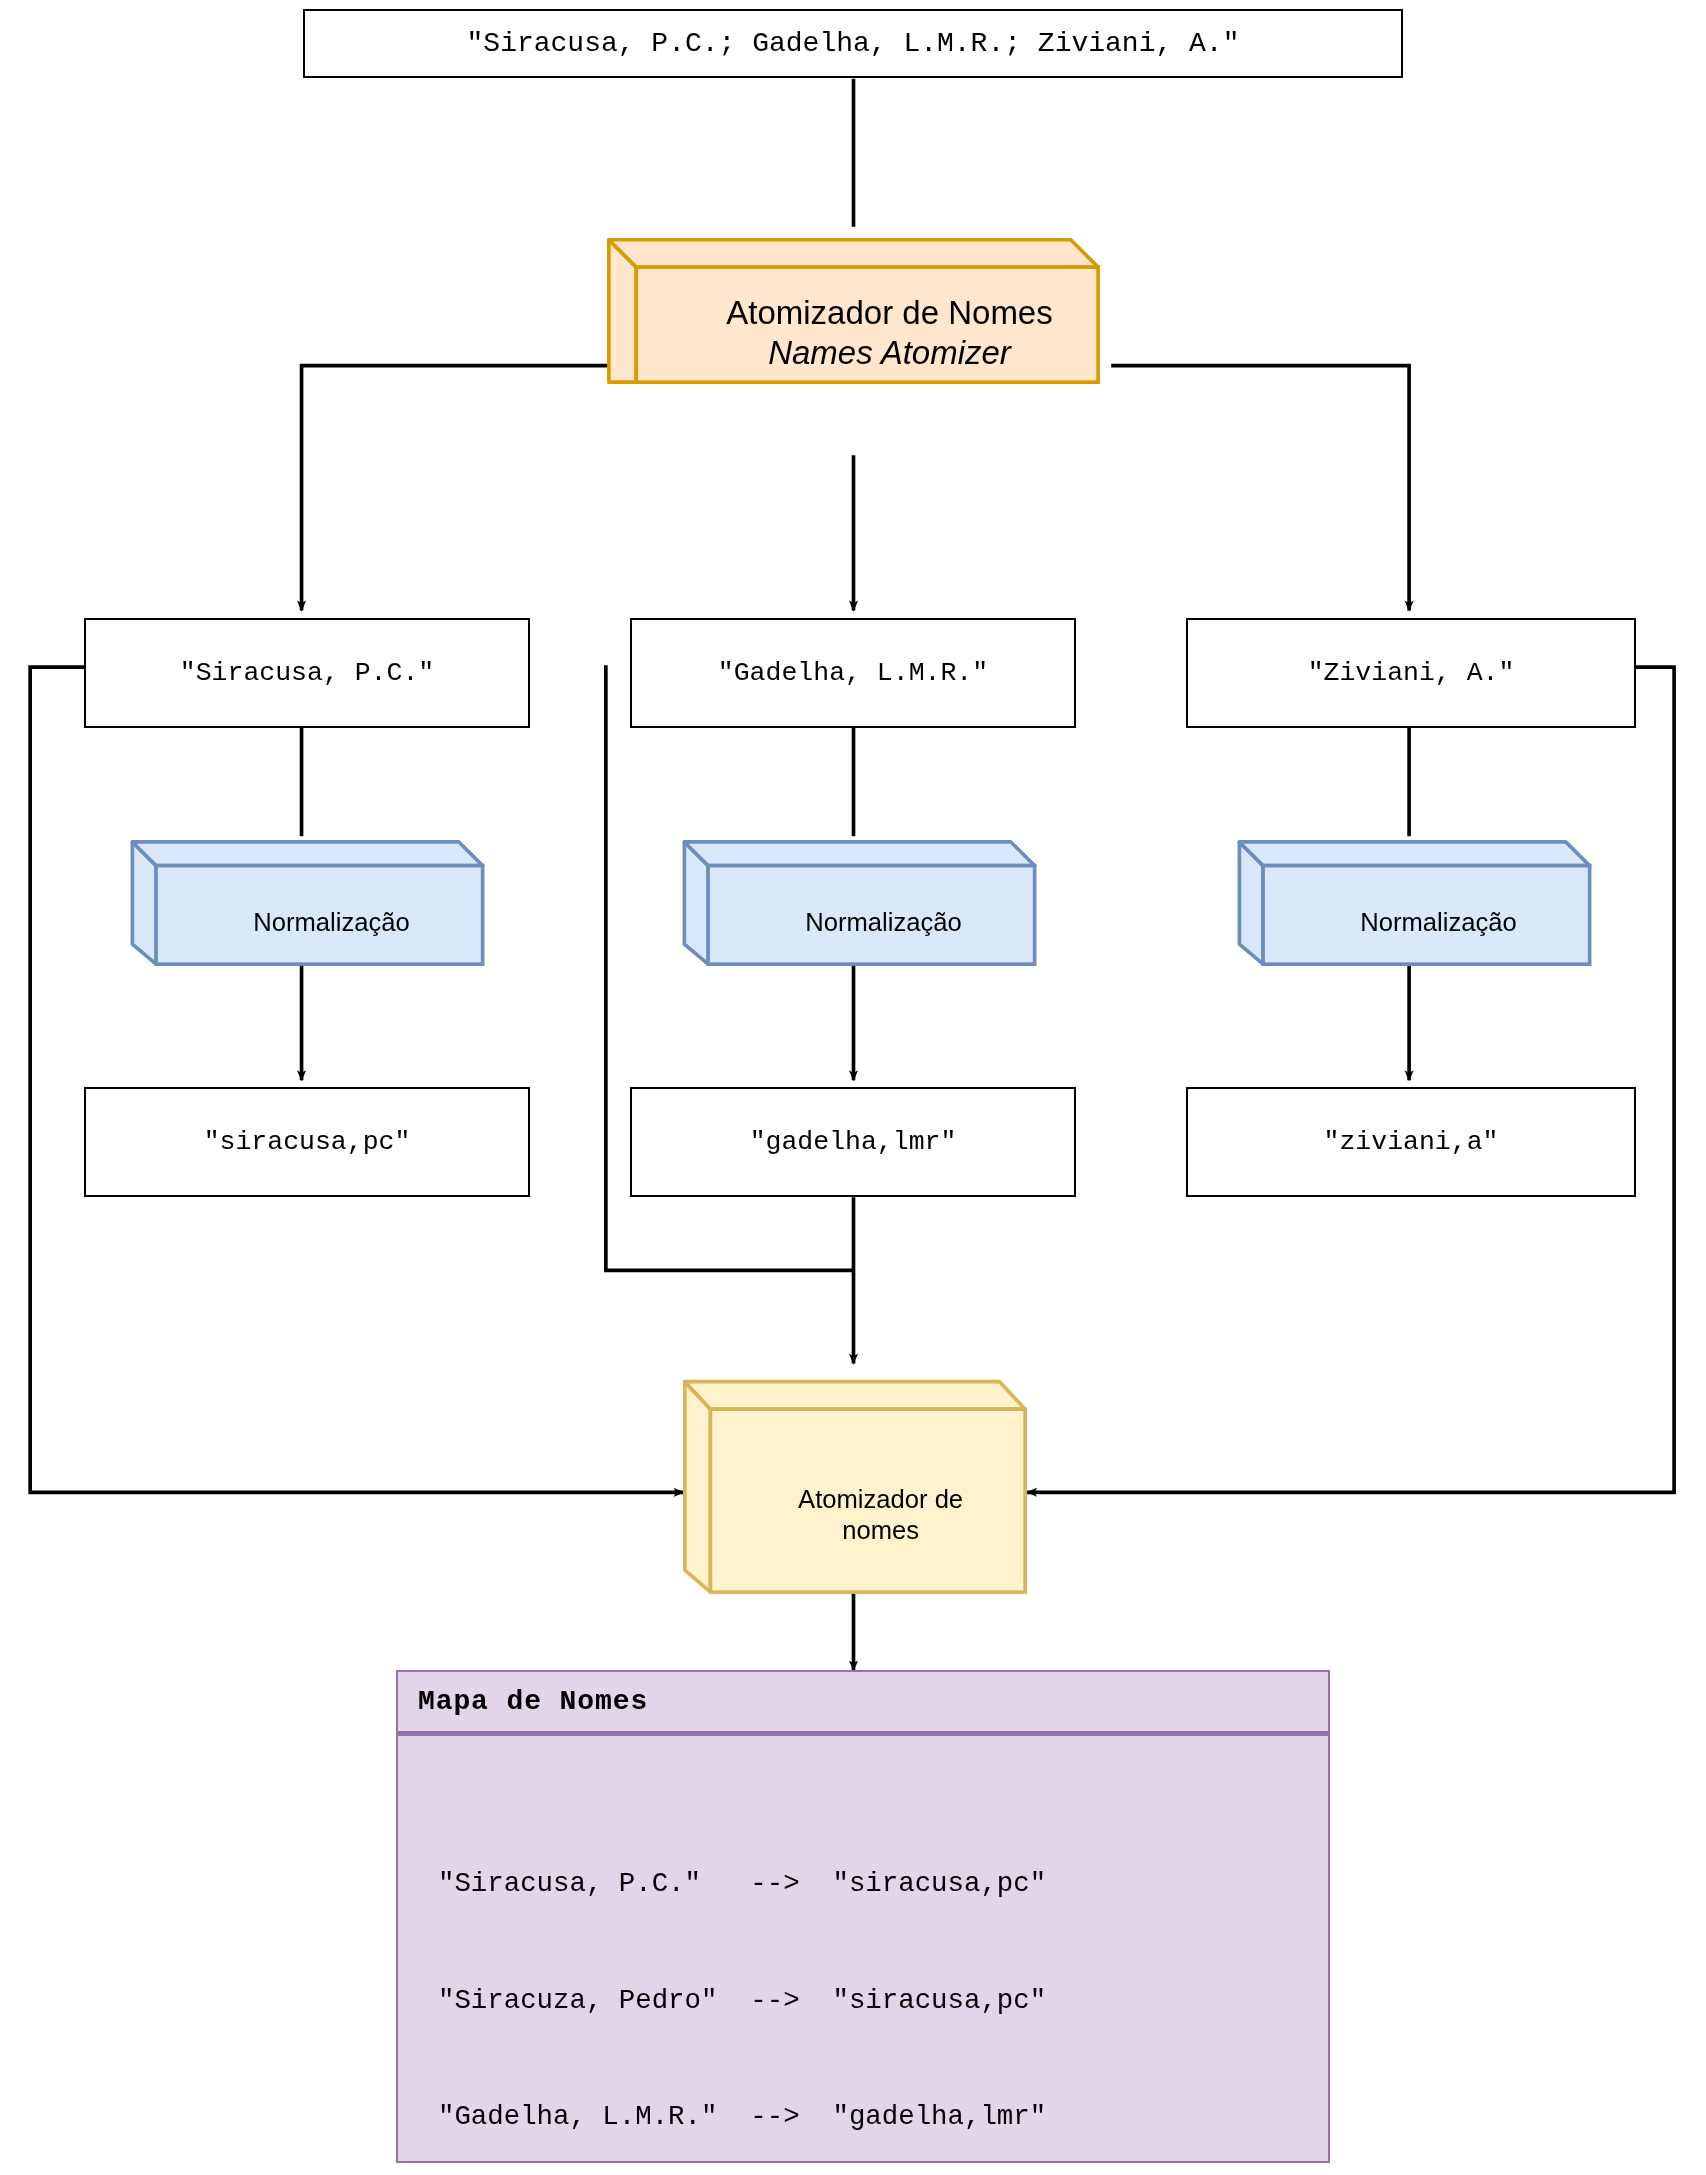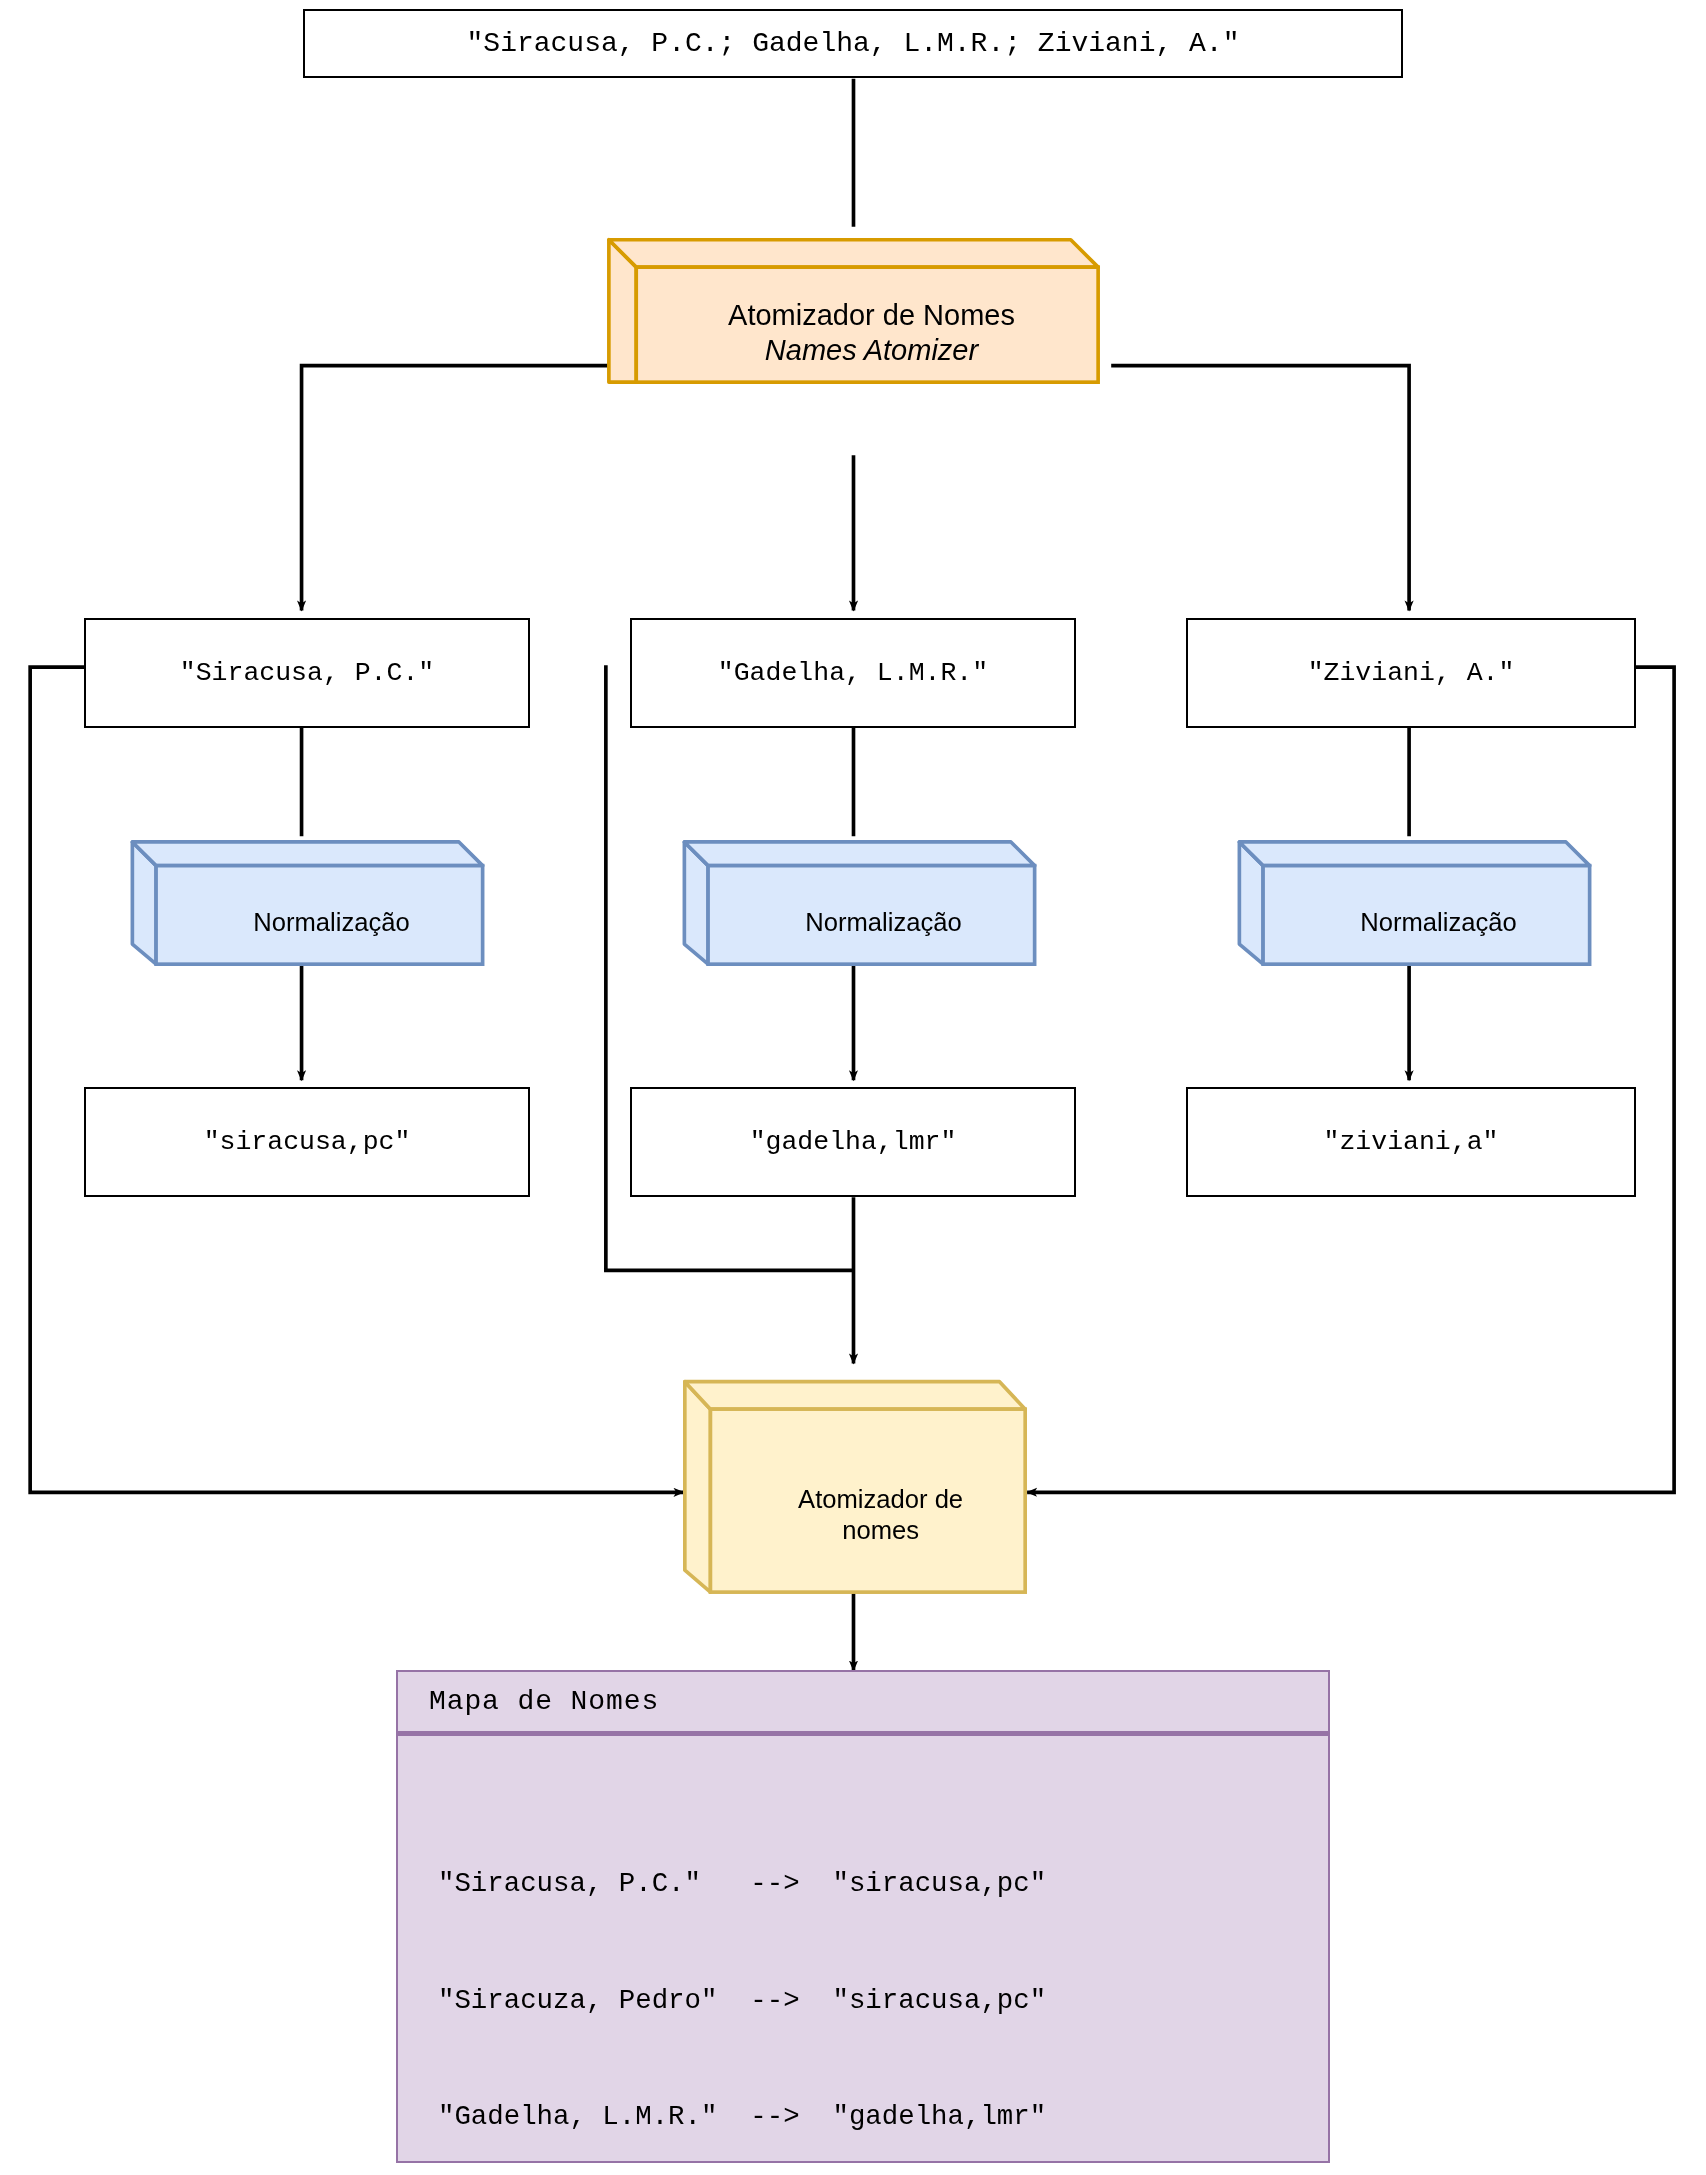--- a/index.html
+++ b/index.html
@@ -70,24 +70,24 @@
     box-sizing: border-box;
     background: #e1d5e7;
     border: 2.7px solid #9673a6;
     z-index: 3;
   }
   .map-panel-title {
     box-sizing: border-box;
     height: 64px;
     display: flex;
     align-items: center;
-    padding-left: 31px;
+    padding-left: 20px;
     border-bottom: 5.5px solid #9673a6;
     font-family: "Liberation Mono", monospace;
-    font-weight: normal;
+    font-weight: bold;
     font-size: 28px;
     letter-spacing: 0.9px;
     color: #000000;
     white-space: pre;
   }
   .map-panel-body {
     padding: 51px 0 0 40px;
     font-family: "Liberation Mono", monospace;
     font-size: 27.4px;
     line-height: 1.42;
@@ -144,21 +144,21 @@
 
   <div class="cube" style="left:607px; top:227px; width:493px; height:157px;">
     <svg width="493" height="157" viewBox="0 0 540 172" xmlns="http://www.w3.org/2000/svg">
 
       <path d="M2,14 L2,170 L32,170 L32,44 z" fill="#ffe6cc" stroke="#d79b00" stroke-width="4" stroke-linejoin="round"></path>
 
       <path d="M2,14 L508,14 L538,44 L32,44 z" fill="#ffe6cc" stroke="#d79b00" stroke-width="4" stroke-linejoin="round"></path>
 
       <rect x="32" y="44" width="506" height="126" fill="#ffe6cc" stroke="#d79b00" stroke-width="4"></rect>
     </svg>
-    <div class="cube-label" style="padding-left:11px; padding-top:27.4px; font-size:29px;margin-left:7px;">
+    <div class="cube-label" style="padding-left:36px; padding-top:27.4px; font-size:33px;">
       <span>Atomizador de Nomes</span>
       <span class="ital">Names Atomizer</span>
     </div>
   </div>
 
   <div class="rect-node" style="left:84px; top:618px; width:446px; height:110px; font-size:26.5px;">
     <span>"Siracusa, P.C."</span>
   </div>
 
   <div class="rect-node" style="left:630px; top:618px; width:446px; height:110px; font-size:26.5px;">

